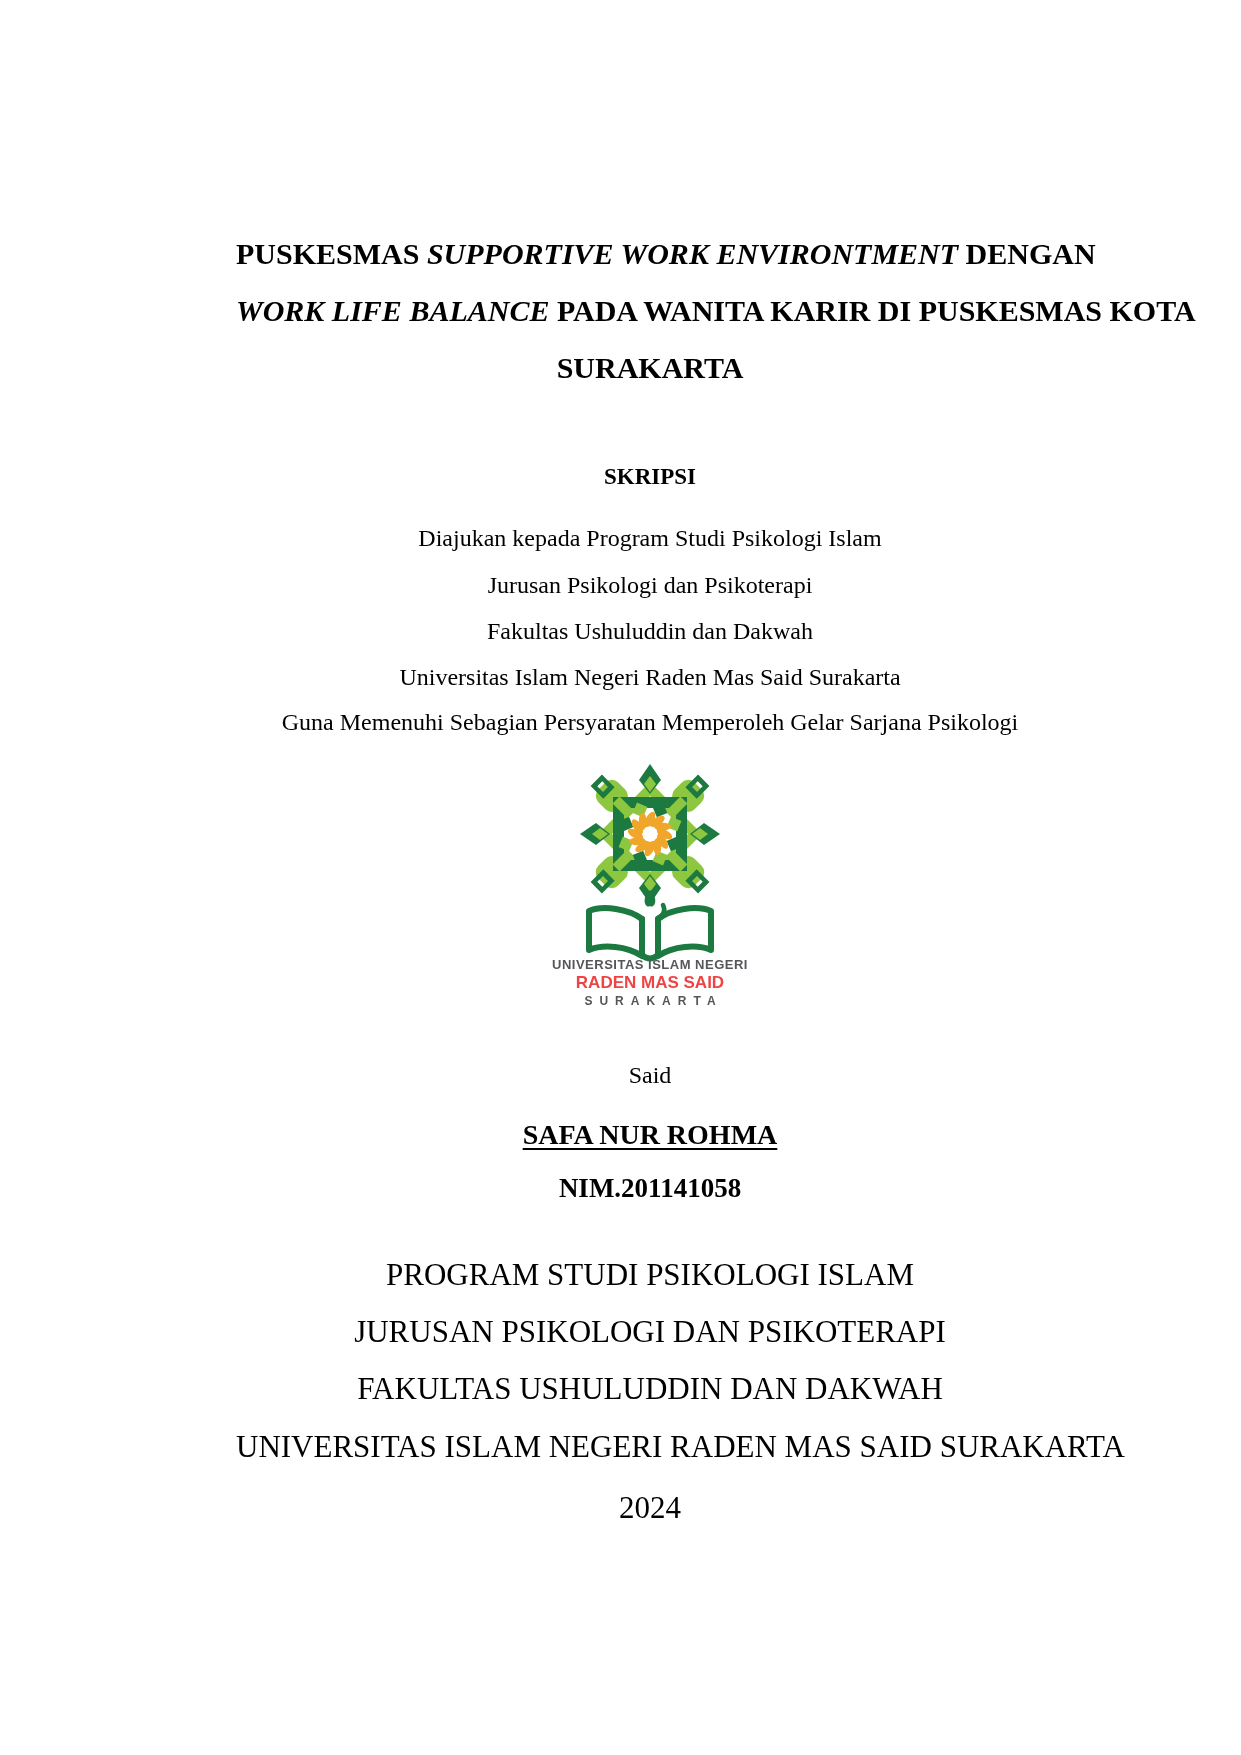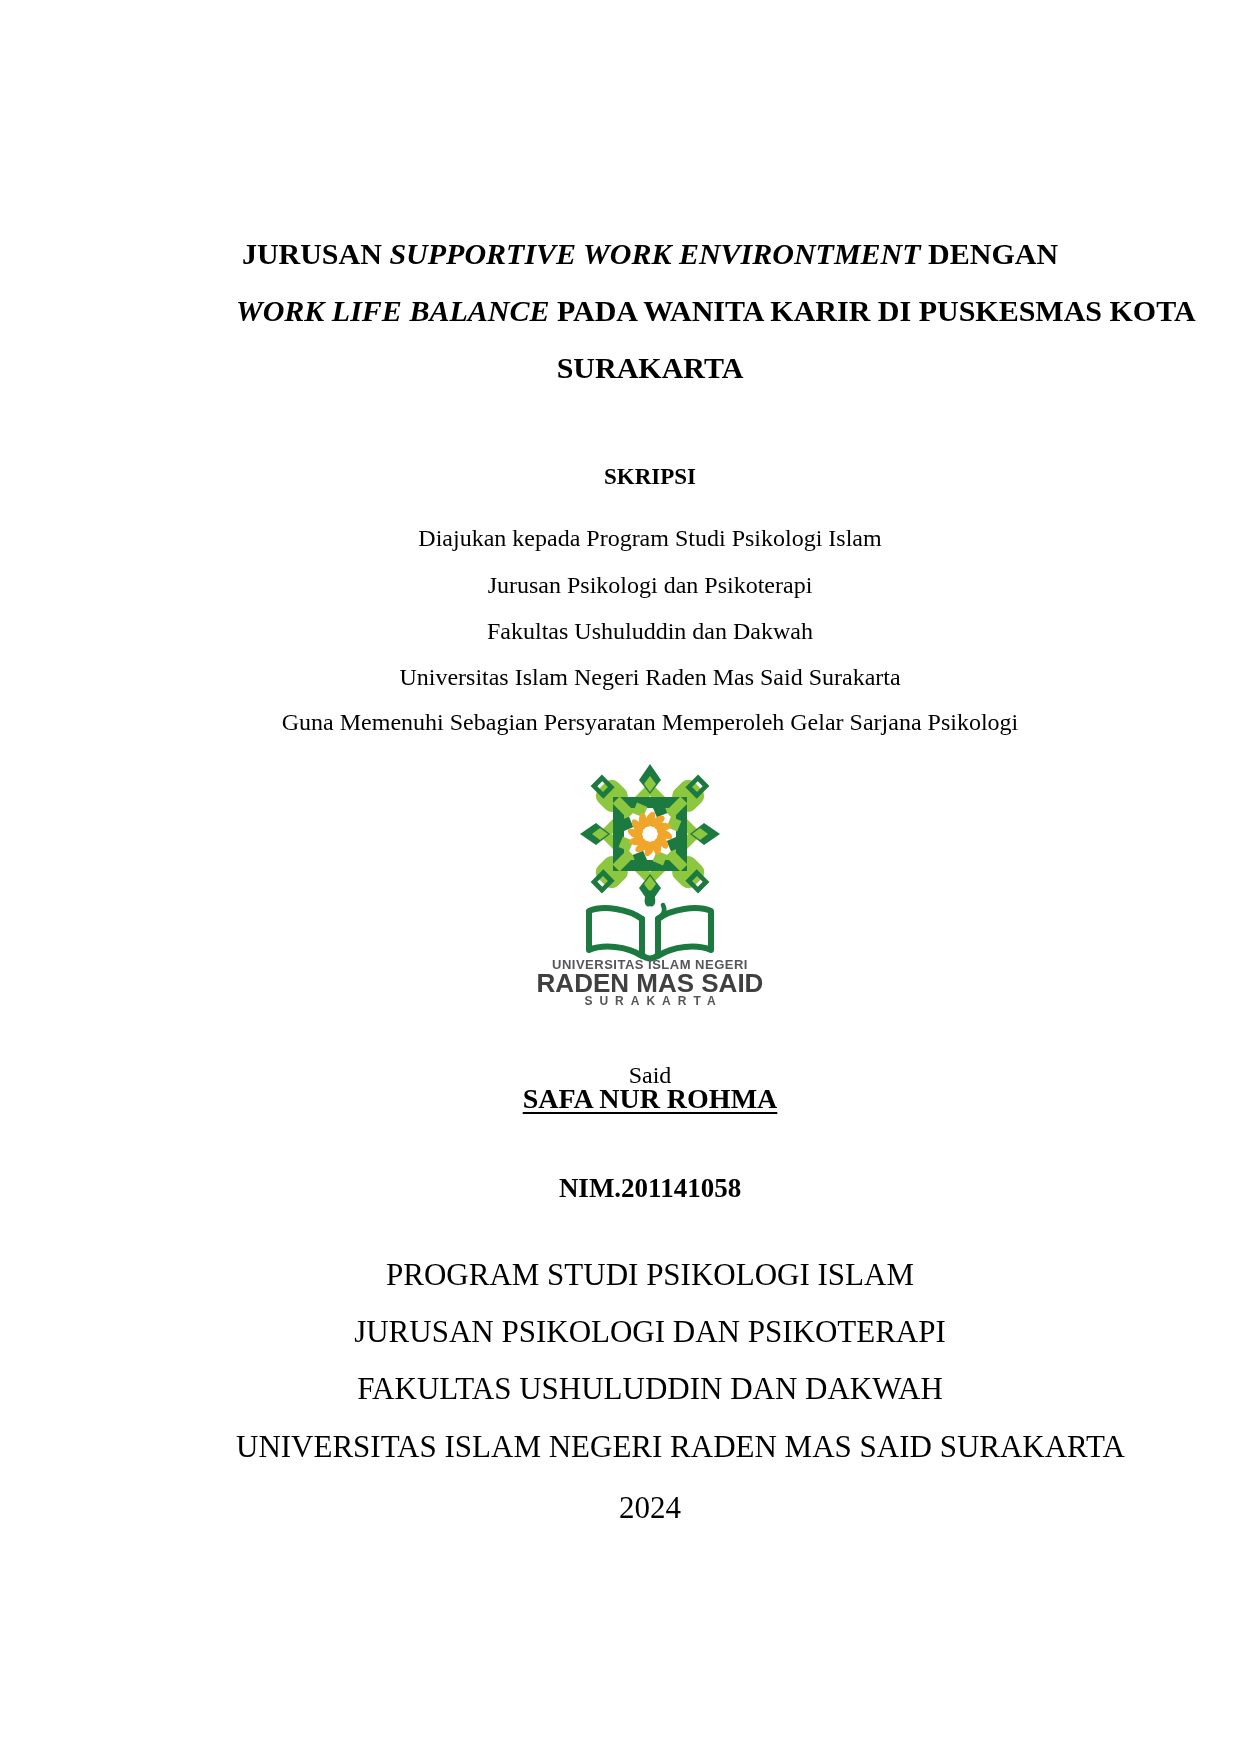--- a/index.html
+++ b/index.html
@@ -33,33 +33,33 @@
 
   .logo-svg { position: absolute; left: 560px; top: 762px; width: 180px; height: 200px; }
   .logo-text { font-family: "Liberation Sans", sans-serif; }
   .logo-univ {
     position: absolute; top: 957px;
     font-size: 13px; font-weight: bold; color: #55565a;
     letter-spacing: 0.5px; line-height: 15px;
   }
   .logo-raden {
     position: absolute; top: 970px;
-    font-size: 26px; font-weight: bold; color: #404040;
+    font-size: 17px; font-weight: bold; color: #ef4444;
     line-height: 26px;
   }
   .logo-city {
     position: absolute; top: 994px;
     font-size: 12px; font-weight: bold; color: #55565a;
     letter-spacing: 7px; text-indent: 7px; line-height: 14px;
   }
 </style>
 </head>
 <body>
 
-<div class="line title-line" style="top:236px"><span>JURUSAN </span><span class="italic">SUPPORTIVE WORK ENVIRONTMENT</span><span> DENGAN</span></div>
+<div class="line title-line" style="top:236px"><span>PUSKESMAS </span><span class="italic">SUPPORTIVE WORK ENVIRONTMENT</span><span> DENGAN</span></div>
 
 <div class="line title-line" style="top:293px"><span class="italic">WORK LIFE BALANCE</span><span> PADA WANITA KARIR DI PUSKESMAS KOTA</span></div>
 
 <div class="line title-line" style="top:350px">SURAKARTA</div>
 
 <div class="line skripsi-heading" style="top:461px">SKRIPSI</div>
 
 <div class="line body-line" style="top:523px">Diajukan kepada Program Studi Psikologi Islam</div>
 <div class="line body-line" style="top:570px">Jurusan Psikologi dan Psikoterapi</div>
 <div class="line body-line" style="top:616px">Fakultas Ushuluddin dan Dakwah</div>
@@ -214,20 +214,20 @@
       </g>
     </g>
   </g>
 </svg>
 
 <div class="line logo-text logo-univ">UNIVERSITAS ISLAM NEGERI</div>
 <div class="line logo-text logo-raden">RADEN MAS SAID</div>
 <div class="line logo-text logo-city">SURAKARTA</div>
 
 <div class="line oleh-line" style="top:1060px">Said</div>
-<div class="line author-name" style="top:1082px">SAFA NUR ROHMA</div>
+<div class="line author-name" style="top:1118px">SAFA NUR ROHMA</div>
 <div class="line author-nim" style="top:1164px">NIM.201141058</div>
 
 <div class="line footer-line" style="top:1259px">PROGRAM STUDI PSIKOLOGI ISLAM</div>
 <div class="line footer-line" style="top:1316px">JURUSAN PSIKOLOGI DAN PSIKOTERAPI</div>
 <div class="line footer-line" style="top:1373px">FAKULTAS USHULUDDIN DAN DAKWAH</div>
 <div class="line footer-line" style="top:1431px">UNIVERSITAS ISLAM NEGERI RADEN MAS SAID SURAKARTA</div>
 <div class="line footer-line" style="top:1492px">2024</div>
 
 </body></html>

